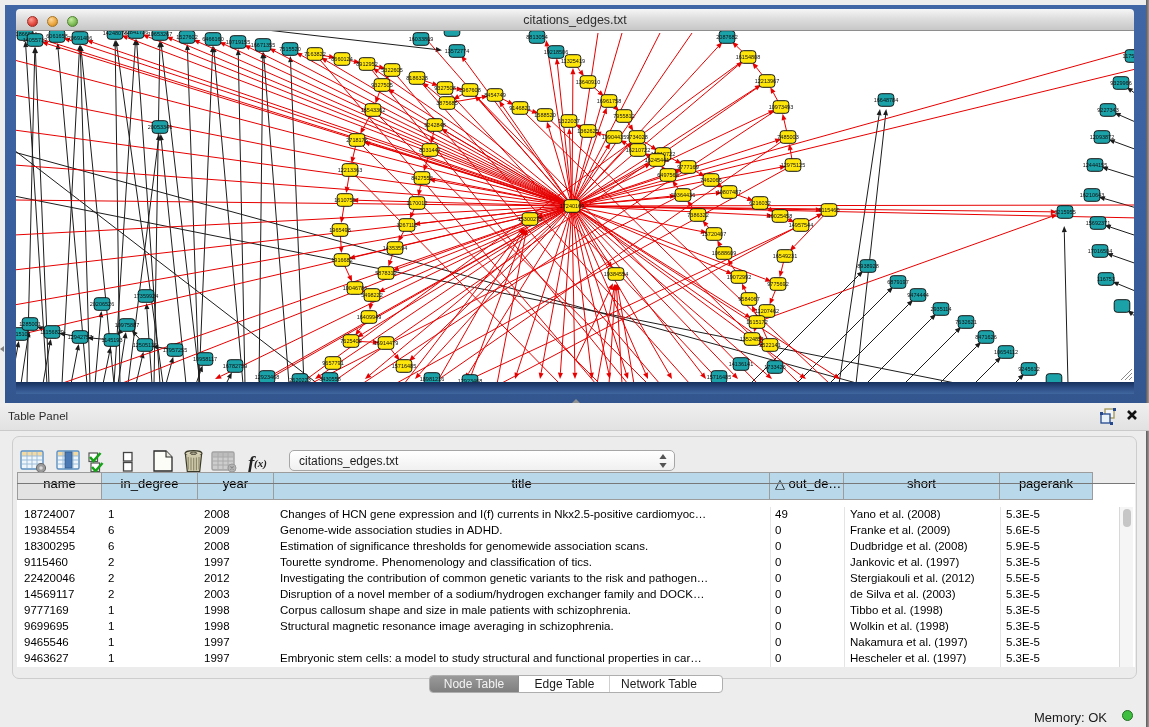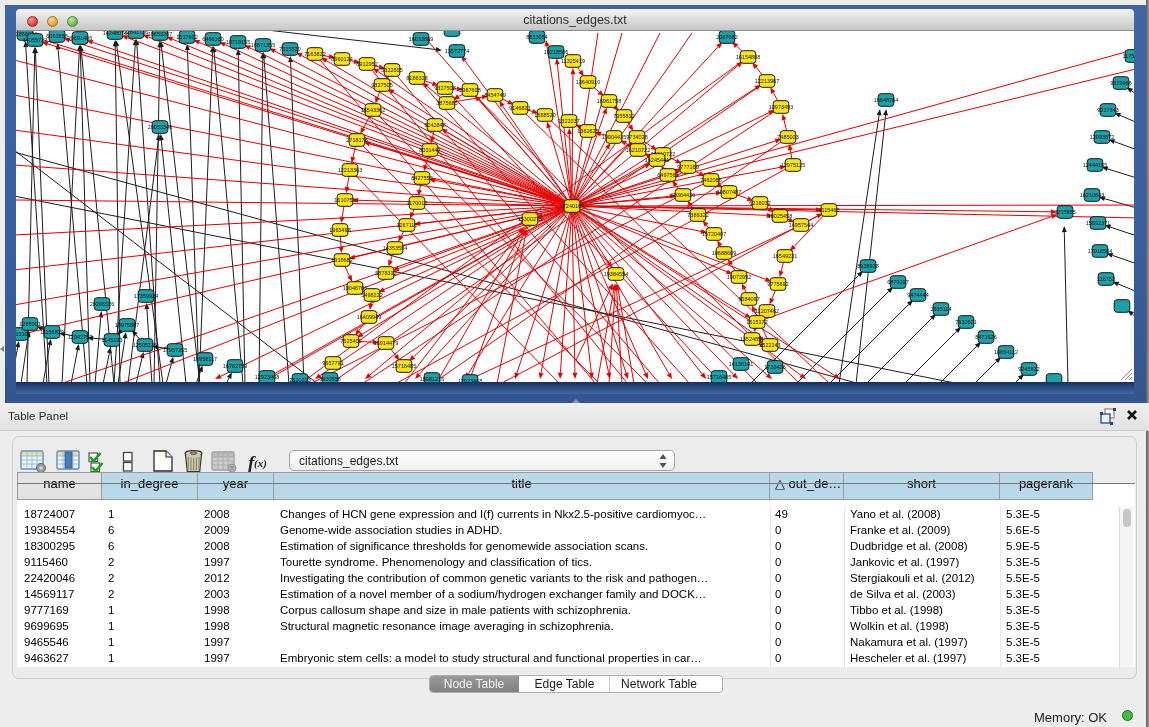--- a/index.html
+++ b/index.html
@@ -872,21 +872,21 @@
     <span style="left:187px">2012</span>
     <span style="left:263px">Investigating the contribution of common genetic variants to the risk and pathogen…</span>
     <span style="left:758px">0</span>
     <span style="left:833px">Stergiakouli et al. (2012)</span>
     <span style="left:989px">5.5E-5</span>
   </div>
 <div class="row" style="top:587px">
     <span style="left:7px">14569117</span>
     <span style="left:91px">2</span>
     <span style="left:187px">2003</span>
-    <span style="left:263px">Estimation of a novel member of a sodium/hydrogen exchanger family and DOCK…</span>
+    <span style="left:263px">Disruption of a novel member of a sodium/hydrogen exchanger family and DOCK…</span>
     <span style="left:758px">0</span>
     <span style="left:833px">de Silva et al. (2003)</span>
     <span style="left:989px">5.3E-5</span>
   </div>
 <div class="row" style="top:603px">
     <span style="left:7px">9777169</span>
     <span style="left:91px">1</span>
     <span style="left:187px">1998</span>
     <span style="left:263px">Corpus callosum shape and size in male patients with schizophrenia.</span>
     <span style="left:758px">0</span>

